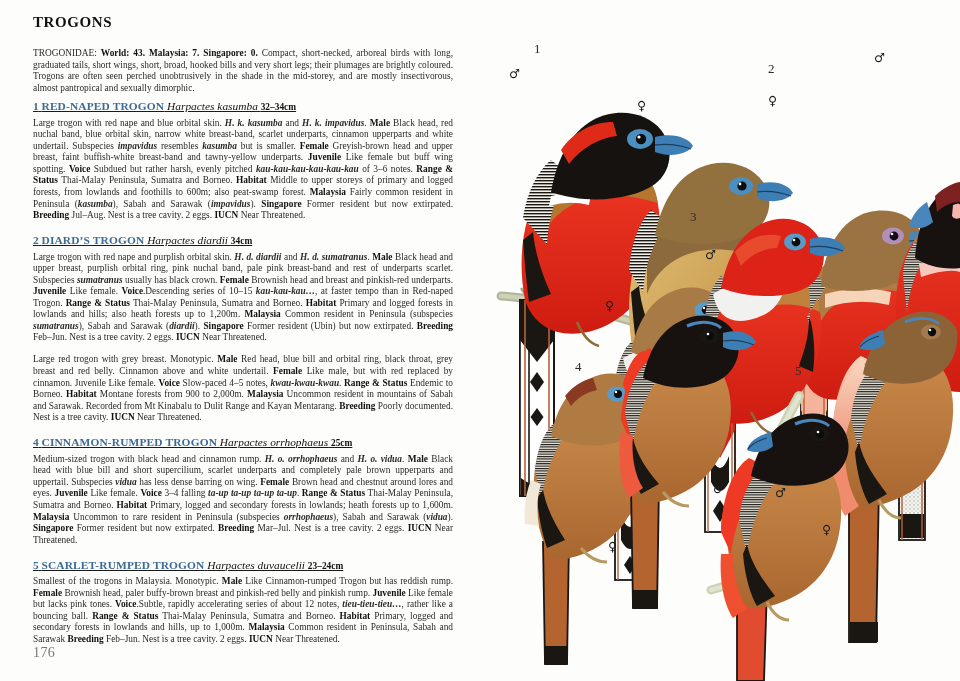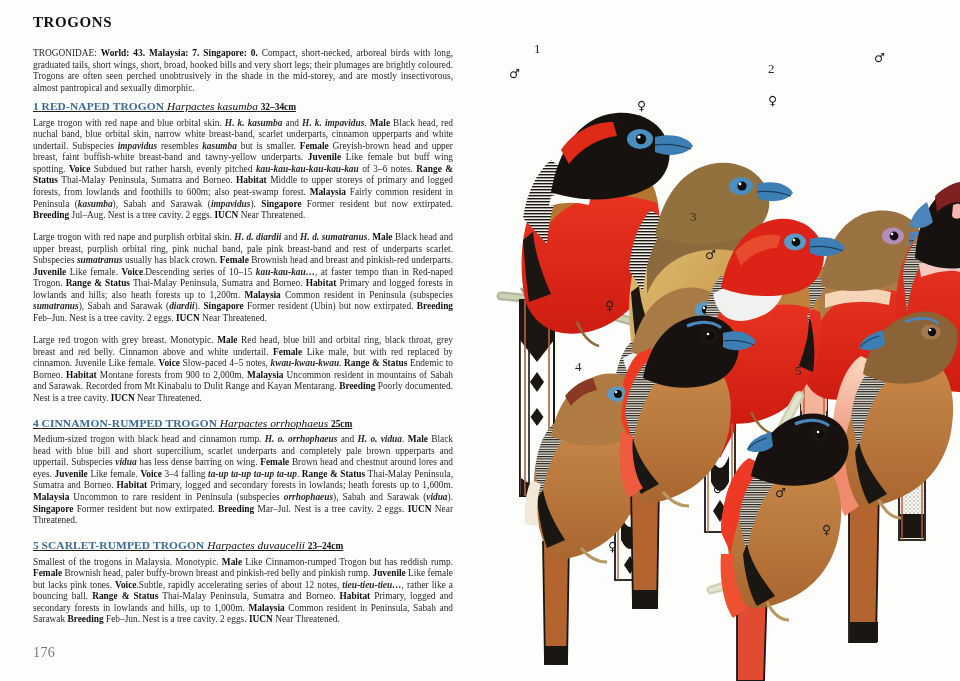--- a/index.html
+++ b/index.html
@@ -96,20 +96,21 @@
       <b>Malaysia: 7.</b>
       <b>Singapore: 0.</b><span> Compact, short-necked, arboreal birds with long, graduated tails, short wings, short, broad, hooked bills and very short legs; their plumages are brightly coloured. Trogons are often seen perched unobtrusively in the shade in the mid-storey, and are mostly insectivorous, almost pantropical and sexually dimorphic.</span>
     </p>
 
     <div id="species-list">
         <div class="species">
           <div class="sp-head"><span class="sp-num">1</span> <span class="sp-name">RED-NAPED TROGON</span> <span class="sp-sci">Harpactes kasumba</span>  <span class="sp-size">32–34cm</span></div>
           <p class="sp-body">Large trogon with red nape and blue orbital skin. <i>H. k. kasumba</i> and <i>H. k. impavidus</i>. <b>Male</b> Black head, red nuchal band, blue orbital skin, narrow white breast-band, scarlet underparts, cinnamon upperparts and white undertail. Subspecies <i>impavidus</i> resembles <i>kasumba</i> but is smaller. <b>Female</b> Greyish-brown head and upper breast, faint buffish-white breast-band and tawny-yellow underparts. <b>Juvenile</b> Like female but buff wing spotting. <b>Voice</b> Subdued but rather harsh, evenly pitched <i>kau-kau-kau-kau-kau-kau</i> of 3–6 notes. <b>Range &amp; Status</b> Thai-Malay Peninsula, Sumatra and Borneo. <b>Habitat</b> Middle to upper storeys of primary and logged forests, from lowlands and foothills to 600m; also peat-swamp forest. <b>Malaysia</b> Fairly common resident in Peninsula (<i>kasumba</i>), Sabah and Sarawak (<i>impavidus</i>). <b>Singapore</b> Former resident but now extirpated. <b>Breeding</b> Jul–Aug. Nest is a tree cavity. 2 eggs. <b>IUCN</b> Near Threatened.</p>
         </div>
         <div class="species">
+          <div class="sp-head"><span class="sp-num">2</span> <span class="sp-name">DIARD’S TROGON</span> <span class="sp-sci">Harpactes diardii</span>  <span class="sp-size">34cm</span></div>
           <p class="sp-body">Large trogon with red nape and purplish orbital skin. <i>H. d. diardii</i> and <i>H. d. sumatranus</i>. <b>Male</b> Black head and upper breast, purplish orbital ring, pink nuchal band, pale pink breast-band and rest of underparts scarlet. Subspecies <i>sumatranus</i> usually has black crown. <b>Female</b> Brownish head and breast and pinkish-red underparts. <b>Juvenile</b> Like female. <b>Voice</b>.Descending series of 10–15 <i>kau-kau-kau…</i>, at faster tempo than in Red-naped Trogon. <b>Range &amp; Status</b> Thai-Malay Peninsula, Sumatra and Borneo. <b>Habitat</b> Primary and logged forests in lowlands and hills; also heath forests up to 1,200m. <b>Malaysia</b> Common resident in Peninsula (subspecies <i>sumatranus</i>), Sabah and Sarawak (<i>diardii</i>). <b>Singapore</b> Former resident (Ubin) but now extirpated. <b>Breeding</b> Feb–Jun. Nest is a tree cavity. 2 eggs. <b>IUCN</b> Near Threatened.</p>
         </div>
         <div class="species">
           <p class="sp-body">Large red trogon with grey breast. Monotypic. <b>Male</b> Red head, blue bill and orbital ring, black throat, grey breast and red belly. Cinnamon above and white undertail. <b>Female</b> Like male, but with red replaced by cinnamon. Juvenile Like female. <b>Voice</b> Slow-paced 4–5 notes, <i>kwau-kwau-kwau</i>. <b>Range &amp; Status</b> Endemic to Borneo. <b>Habitat</b> Montane forests from 900 to 2,000m. <b>Malaysia</b> Uncommon resident in mountains of Sabah and Sarawak. Recorded from Mt Kinabalu to Dulit Range and Kayan Mentarang. <b>Breeding</b> Poorly documented. Nest is a tree cavity. <b>IUCN</b> Near Threatened.</p>
         </div>
         <div class="species">
           <div class="sp-head"><span class="sp-num">4</span> <span class="sp-name">CINNAMON-RUMPED TROGON</span> <span class="sp-sci">Harpactes orrhophaeus</span>  <span class="sp-size">25cm</span></div>
           <p class="sp-body">Medium-sized trogon with black head and cinnamon rump. <i>H. o. orrhophaeus</i> and <i>H. o. vidua</i>. <b>Male</b> Black head with blue bill and short supercilium, scarlet underparts and completely pale brown upperparts and uppertail. Subspecies <i>vidua</i> has less dense barring on wing. <b>Female</b> Brown head and chestnut around lores and eyes. <b>Juvenile</b> Like female. <b>Voice</b> 3–4 falling <i>ta-up ta-up ta-up ta-up</i>. <b>Range &amp; Status</b> Thai-Malay Peninsula, Sumatra and Borneo. <b>Habitat</b> Primary, logged and secondary forests in lowlands; heath forests up to 1,600m. <b>Malaysia</b> Uncommon to rare resident in Peninsula (subspecies <i>orrhophaeus</i>), Sabah and Sarawak (<i>vidua</i>). <b>Singapore</b> Former resident but now extirpated. <b>Breeding</b> Mar–Jul. Nest is a tree cavity. 2 eggs. <b>IUCN</b> Near Threatened.</p>
         </div>
         <div class="species">

